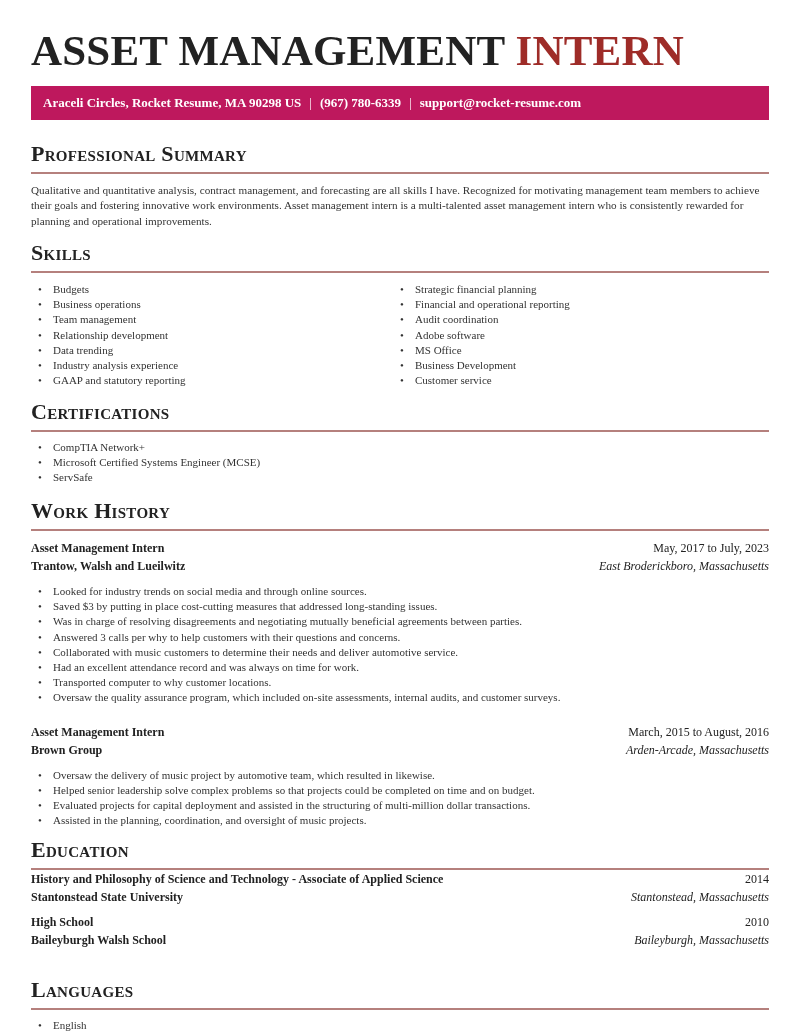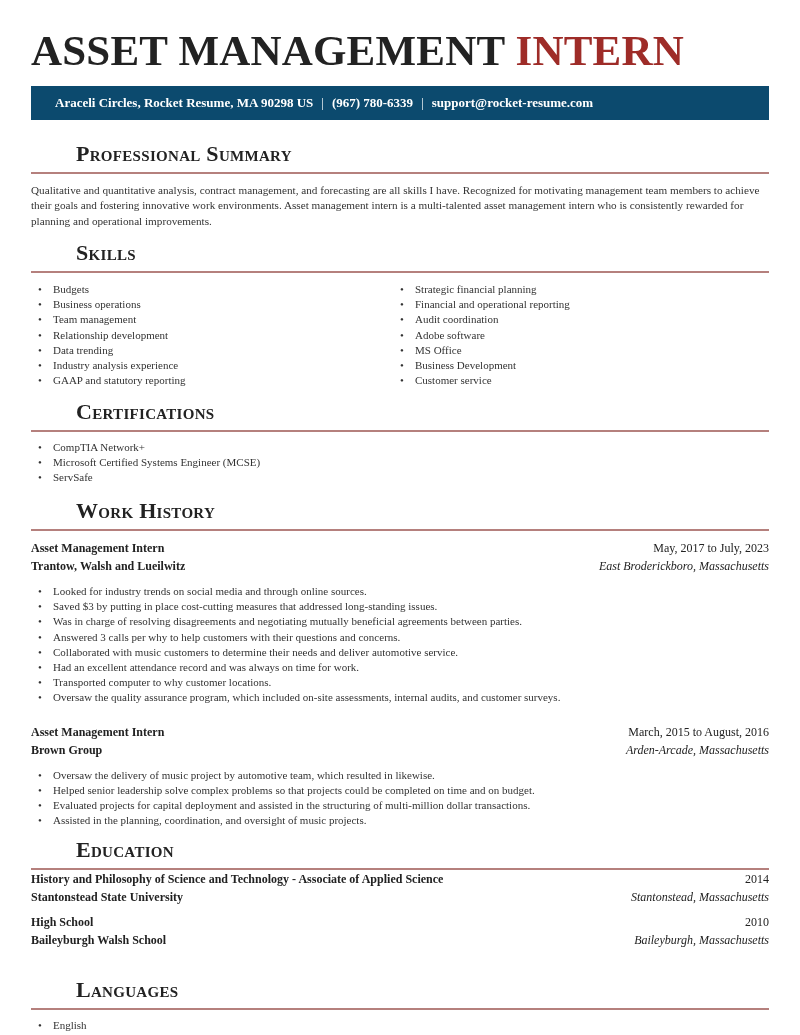--- a/index.html
+++ b/index.html
@@ -13,30 +13,30 @@
 
     .title {
       position: absolute; top: 26px; left: 0;
       font-size: 43px; font-weight: bold; letter-spacing: 0.2px;
       color: #222222; line-height: 50px; white-space: nowrap;
     }
     .title .accent { color: #9e2c28; }
 
     .contact-bar {
       position: absolute; top: 86px; left: 0; width: 738px; height: 34px;
-      background: #0c4a6e; color: #ffffff;
+      background: #be185d; color: #ffffff;
       font-size: 13px; font-weight: bold;
-      display: flex; align-items: center; padding-left: 24px; white-space: nowrap;
+      display: flex; align-items: center; padding-left: 12px; white-space: nowrap;
     }
     .contact-bar .sep { margin: 0 8px; font-weight: normal; }
 
     .section { position: absolute; left: 0; width: 738px; }
     .section-heading {
       font-size: 22px; font-weight: bold; font-variant: small-caps;
-      color: #222222; line-height: 28px; letter-spacing: 0.3px; margin-left: 45px;
+      color: #222222; line-height: 28px; letter-spacing: 0.3px;
     }
     .divider { height: 2px; background: #b5807d; margin-top: 4px; }
 
     .summary-text {
       font-size: 11.2px; line-height: 15.4px; color: #333333; margin-top: 9px;
     }
 
     ul.bullets { list-style: none; }
     ul.bullets li {
       position: relative; padding-left: 22px;

